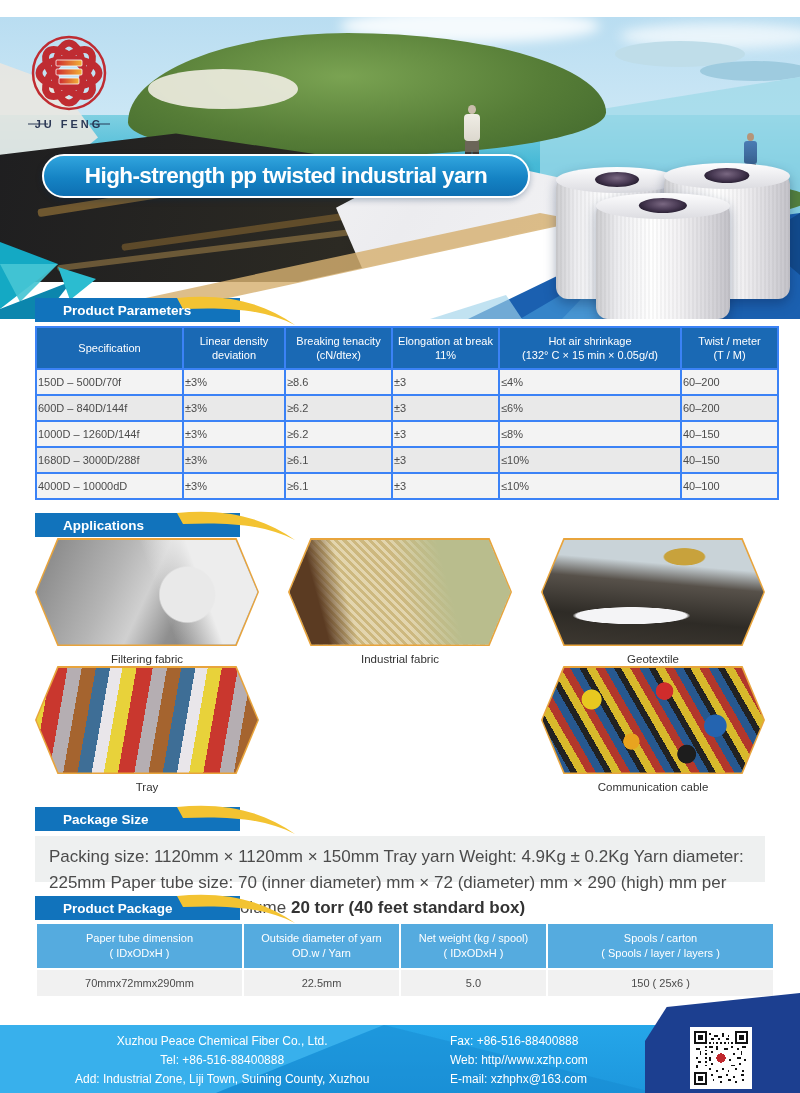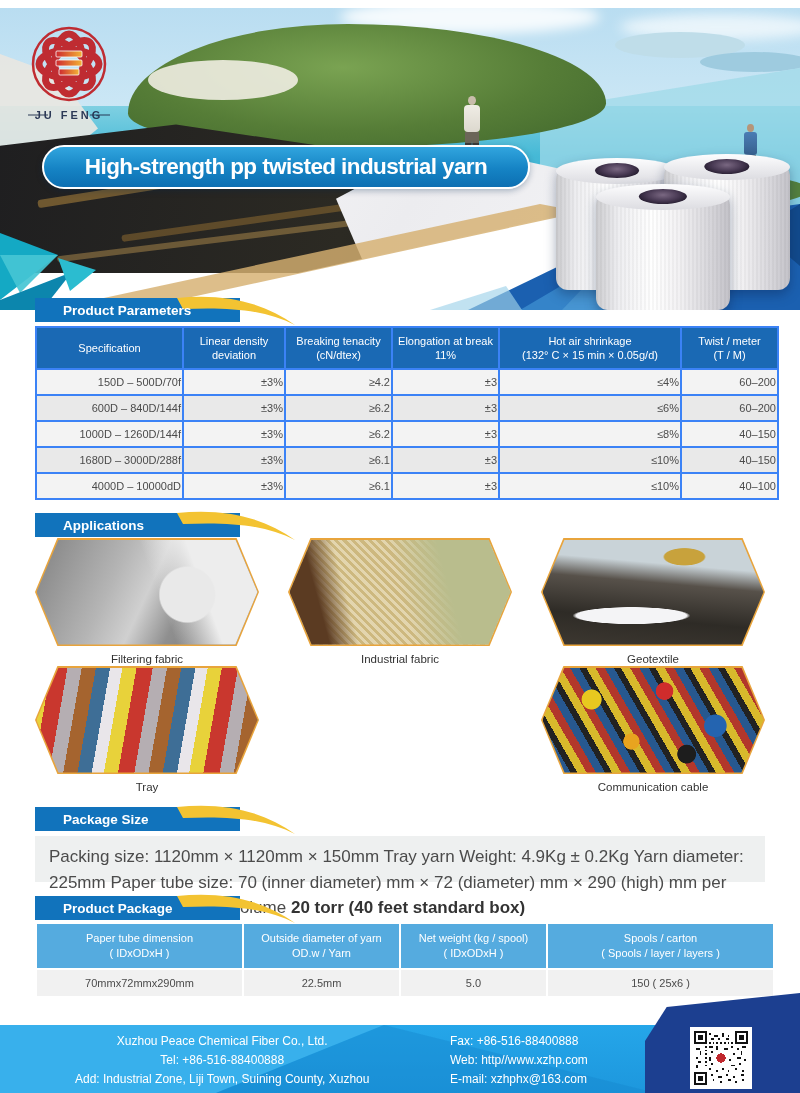--- a/index.html
+++ b/index.html
@@ -1,21 +1,21 @@
 <!DOCTYPE html>
 <html style="--c-accent_blue: #1173bc; --c-swoosh_yellow: #f3c332; --c-table_header_blue: #1a69b4; --c-light_header_blue: #55abdf; --c-footer_blue: #1d97dd; --c-footer_navy: #1c3f90; --c-pill_blue: #1583c4; --c-hex_border_orange: #e8a43c; --c-band_tan: #d6b070; --c-hero_poly_blue: #1b60b0; --c-teal_accent: #14a9c4;"><head>
 <meta charset="utf-8">
 <title>High-strength pp twisted industrial yarn</title>
 <style>
   html,body{margin:0;padding:0;background:#ffffff;}
   .page{position:relative;width:800px;height:1093px;margin:0 auto;background:#fff;overflow:hidden;
         font-family:"Liberation Sans","DejaVu Sans",sans-serif;color:#444;}
 
   
-  .hero{position:absolute;left:0;top:8px;width:800px;height:302px;overflow:hidden;background:#fff;}
+  .hero{position:absolute;left:0;top:17px;width:800px;height:302px;overflow:hidden;background:#fff;}
   .photo{position:absolute;left:0;top:0;width:800px;height:265px;overflow:hidden;z-index:1;}
   .sky{position:absolute;inset:0;background:linear-gradient(180deg,#b9ddf1 0%,#cfe9f6 45%,#dff1f9 100%);}
   .cloud{position:absolute;background:rgba(255,255,255,.85);border-radius:50%;filter:blur(6px);}
   .cloud.c1{left:340px;top:-8px;width:260px;height:34px;}
   .cloud.c2{left:620px;top:6px;width:200px;height:26px;opacity:.8;}
   .far-isle{position:absolute;border-radius:50%;}
   .far-isle.f1{left:615px;top:24px;width:130px;height:26px;background:#bfdde9;}
   .far-isle.f2{left:700px;top:44px;width:110px;height:20px;background:#9ecbdf;}
   .water{position:absolute;left:0;top:98px;width:800px;height:140px;
          background:linear-gradient(180deg,#7fd0e2 0%,#46b9d6 35%,#2ba2c8 100%);}
@@ -100,21 +100,21 @@
   .section-bar svg{position:absolute;left:0;top:0;}
   .bar-label{position:absolute;left:28px;top:6px;height:24px;line-height:24px;color:#fff;
              font-size:13.5px;font-weight:bold;}
 
   
   .ptable{position:absolute;left:35px;top:326px;width:730px;border-collapse:separate;border-spacing:2px;
           table-layout:fixed;background:#3b82f6;}
   .ptable th{background:var(--c-table_header_blue,#1a69b4);color:#fff;font-weight:normal;font-size:11px;
              height:40px;vertical-align:middle;text-align:center;padding:0 2px;line-height:1.3;}
   .ptable th .l2{display:block;}
-  .ptable td{font-size:11px;color:#4b4b4b;text-align:right;height:22px;vertical-align:middle;}
+  .ptable td{font-size:11px;color:#4b4b4b;text-align:left;height:22px;vertical-align:middle;}
   .ptable tr.r-odd td{background:#f3f3f3;}
   .ptable tr.r-even td{background:#e9e9e9;}
 
   
   .hex-cell{position:absolute;width:224px;}
   .hex-border{position:relative;width:224px;height:108px;background:var(--c-hex_border_orange,#e8a43c);
      clip-path:polygon(10% 0%,90% 0%,100% 50%,90% 100%,10% 100%,0% 50%);}
   .hex-img{position:absolute;inset:1.5px;clip-path:polygon(10% 0%,90% 0%,100% 50%,90% 100%,10% 100%,0% 50%);}
   .hex-label{margin-top:7px;text-align:center;font-size:11.5px;color:#333;}
   .hex-filtering{background:
@@ -289,21 +289,21 @@
         <th><span>Breaking tenacity</span><span class="l2">(cN/dtex)</span></th>
         <th><span>Elongation at break</span><span class="l2">11%</span></th>
         <th><span>Hot air shrinkage</span><span class="l2">(132° C × 15 min × 0.05g/d)</span></th>
         <th><span>Twist / meter</span><span class="l2">(T / M)</span></th>
       </tr>
     </thead>
     <tbody>
       <tr class="r-odd">
         <td>150D – 500D/70f</td>
         <td>±3%</td>
-        <td>≥4.2</td>
+        <td>≥8.6</td>
         <td>±3</td>
         <td>≤4%</td>
         <td>60–200</td>
       </tr>
       <tr class="r-even">
         <td>600D – 840D/144f</td>
         <td>±3%</td>
         <td>≥6.2</td>
         <td>±3</td>
         <td>≤6%</td>

